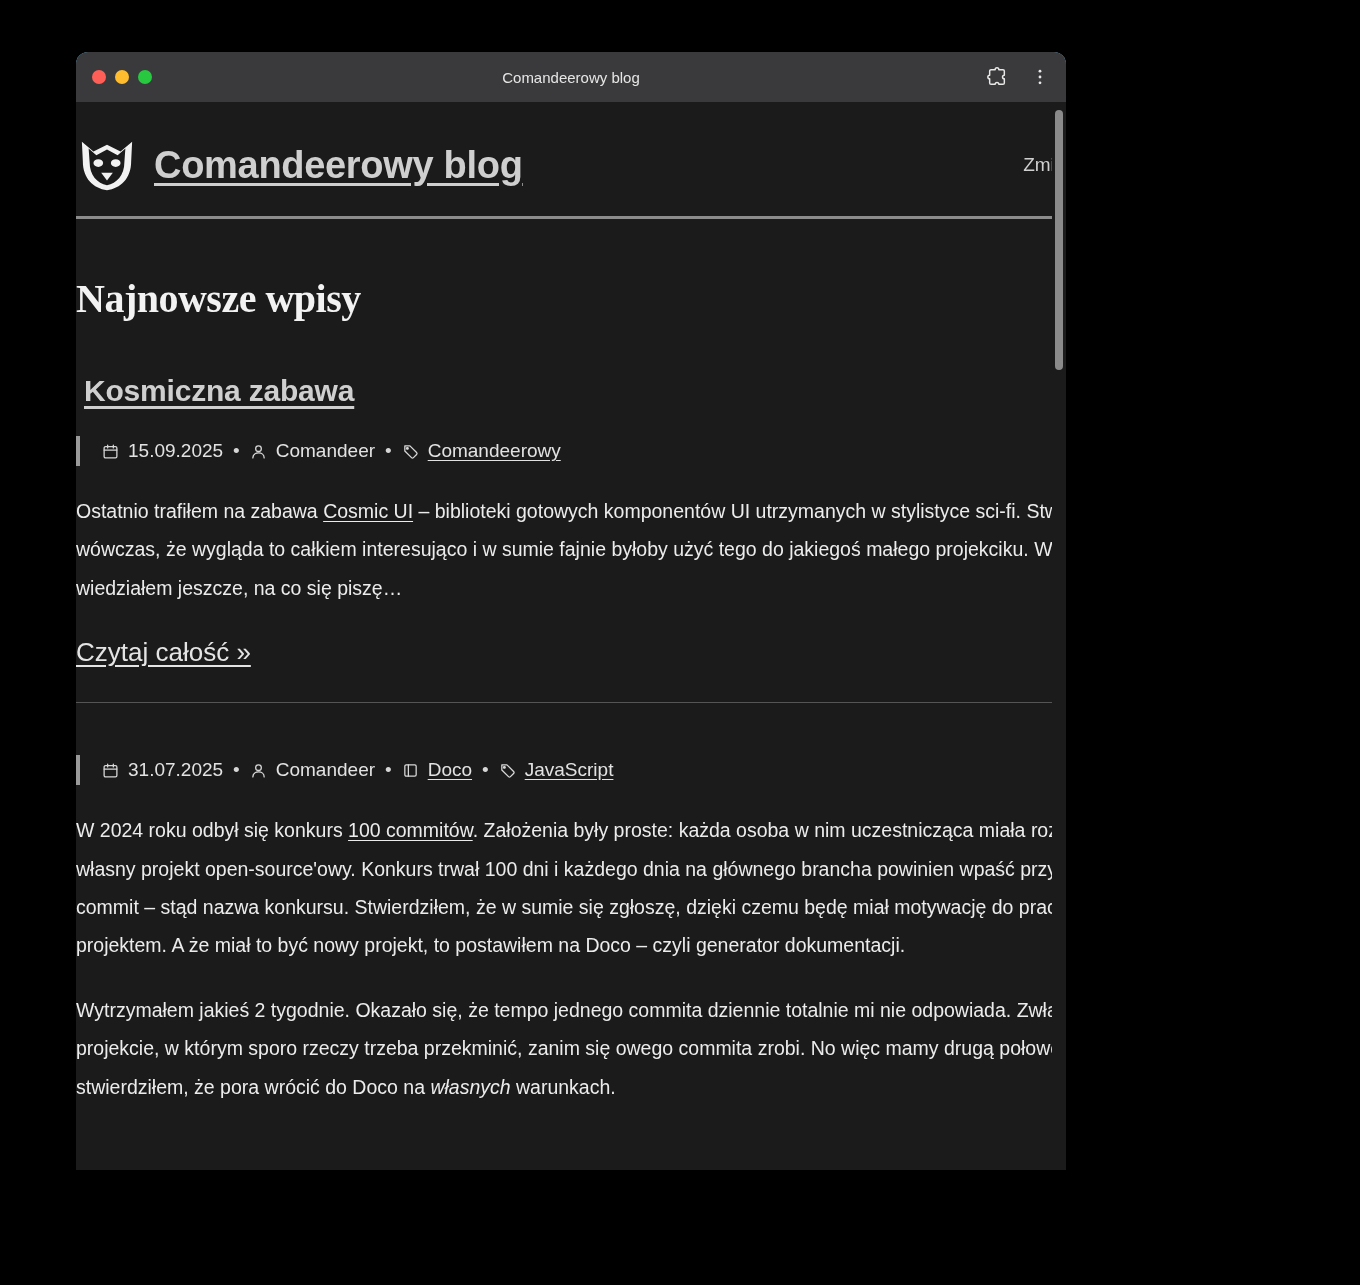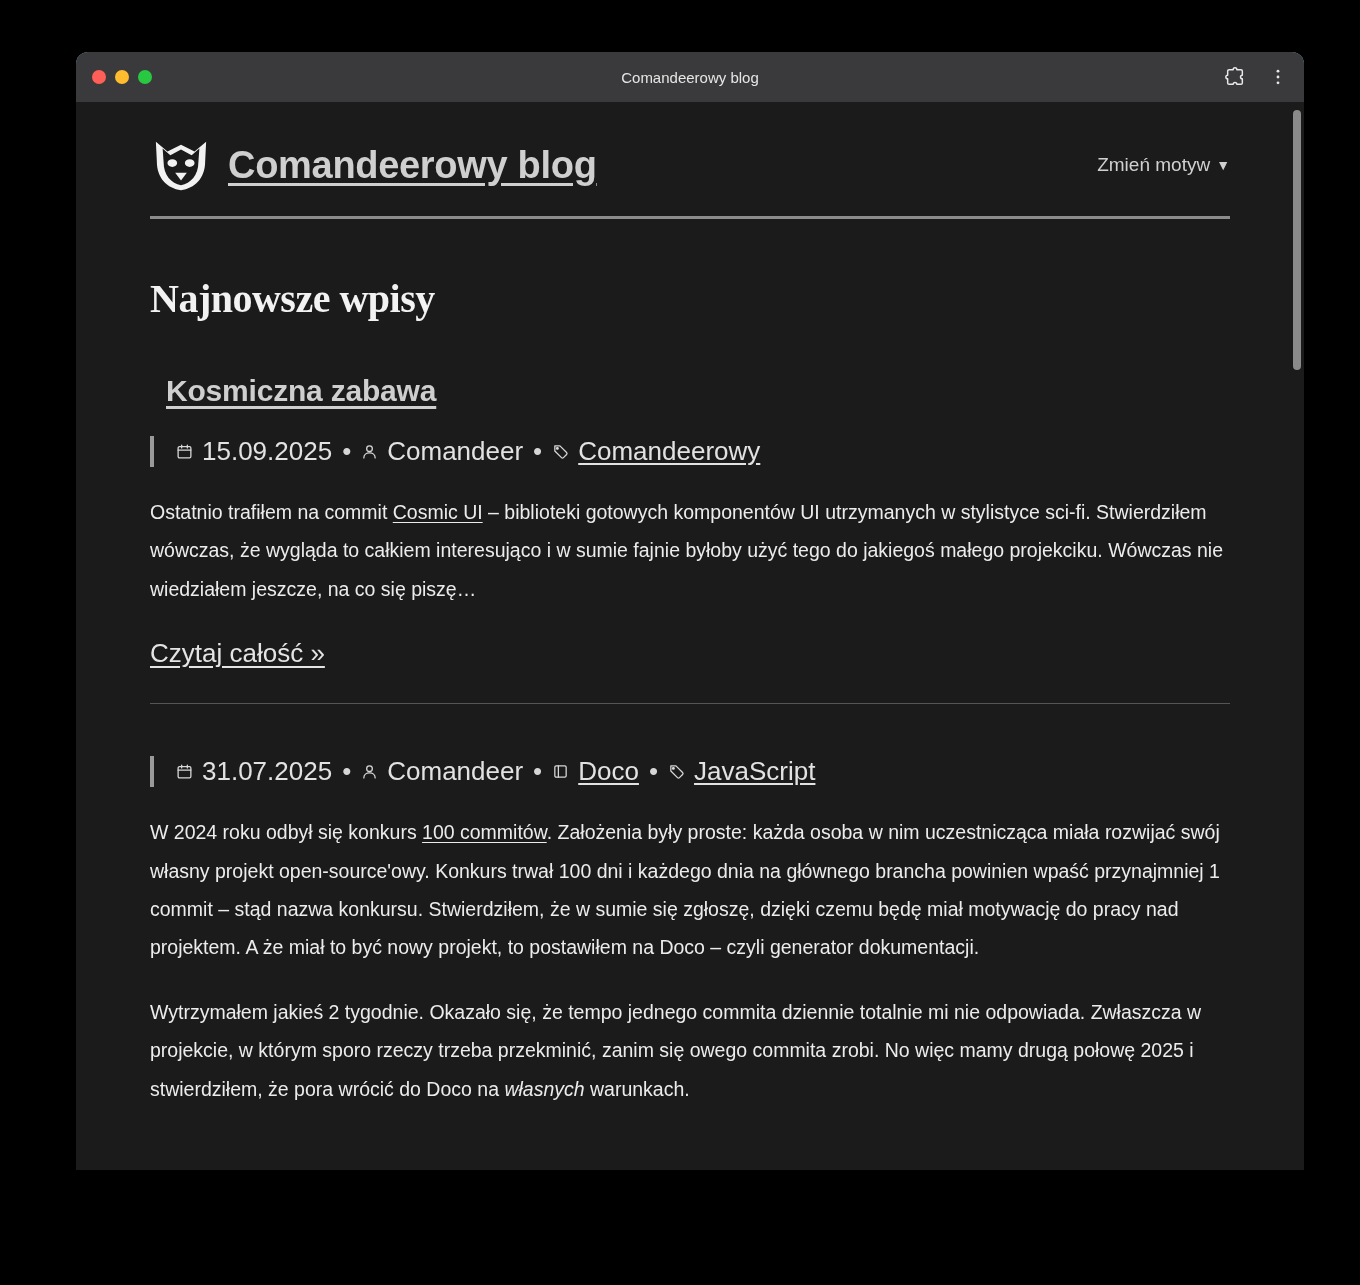--- a/index.html
+++ b/index.html
@@ -17,21 +17,21 @@
     width: 1360px;
     height: 1285px;
     background: #000000;
   }
 
   
   .window {
     position: absolute;
     left: 76px;
     top: 52px;
-    width: 1228px;
+    width: 990px;
     height: 1118px;
     border-radius: 12px 12px 0 0;
     overflow: hidden;
     box-shadow: 0 18px 60px rgba(0,0,0,0.8);
     background: #7dd3fc;
   }
 
   .titlebar {
     position: relative;
     height: 50px;
@@ -149,33 +149,33 @@
   .post {
     margin-top: 52px;
   }
 
   .post-title {
     font-size: 30px;
     font-weight: 700;
     color: #cfcfcf;
     text-decoration: underline;
     text-underline-offset: 5px;
-    margin: 16px;
+    margin: 8px;
     letter-spacing: -0.2px;
   }
 
   .meta {
     margin-top: 28px;
     border-left: 4px solid #9a9a9a;
     padding-left: 22px;
     display: flex;
     align-items: center;
     flex-wrap: wrap;
     gap: 0;
-    font-size: 26px;
+    font-size: 19px;
     color: #e2e2e2;
     min-height: 30px;
   }
   .meta .chunk {
     display: inline-flex;
     align-items: center;
     gap: 9px;
   }
   .meta .sep {
     margin: 0 10px;
@@ -324,21 +324,21 @@
                 <span class="mini-icon">
                   <svg width="17" height="17" viewBox="0 0 24 24" fill="none" stroke="currentColor" stroke-width="1.8" stroke-linecap="round" stroke-linejoin="round">
                     <path d="M20.6 13.4 11.2 4H4v7.2l9.4 9.4a2 2 0 0 0 2.8 0l4.4-4.4a2 2 0 0 0 0-2.8z"></path>
                       <circle cx="7.6" cy="7.6" r="1.2" fill="currentColor"></circle>
                   </svg>
                 </span>
                 <a href="#">Comandeerowy</a>
               </span>
             </div>
 
-            <p class="body"><span>Ostatnio trafiłem na commit </span><a href="#" class="inline">Cosmic UI</a><span> – biblioteki gotowych komponentów UI utrzymanych w stylistyce sci-fi. Stwierdziłem wówczas, że wygląda to całkiem interesująco i w sumie fajnie byłoby użyć tego do jakiegoś małego projekciku. Wówczas nie wiedziałem jeszcze, na co się piszę…</span></p>
+            <p class="body"><span>Ostatnio trafiłem na zabawa </span><a href="#" class="inline">Cosmic UI</a><span> – biblioteki gotowych komponentów UI utrzymanych w stylistyce sci-fi. Stwierdziłem wówczas, że wygląda to całkiem interesująco i w sumie fajnie byłoby użyć tego do jakiegoś małego projekciku. Wówczas nie wiedziałem jeszcze, na co się piszę…</span></p>
 
             <a href="#" class="readmore">Czytaj całość »</a>
 
             <hr class="divider">
           </div>
 
           <div class="post">
 
             <div class="meta">
               <span class="chunk">

